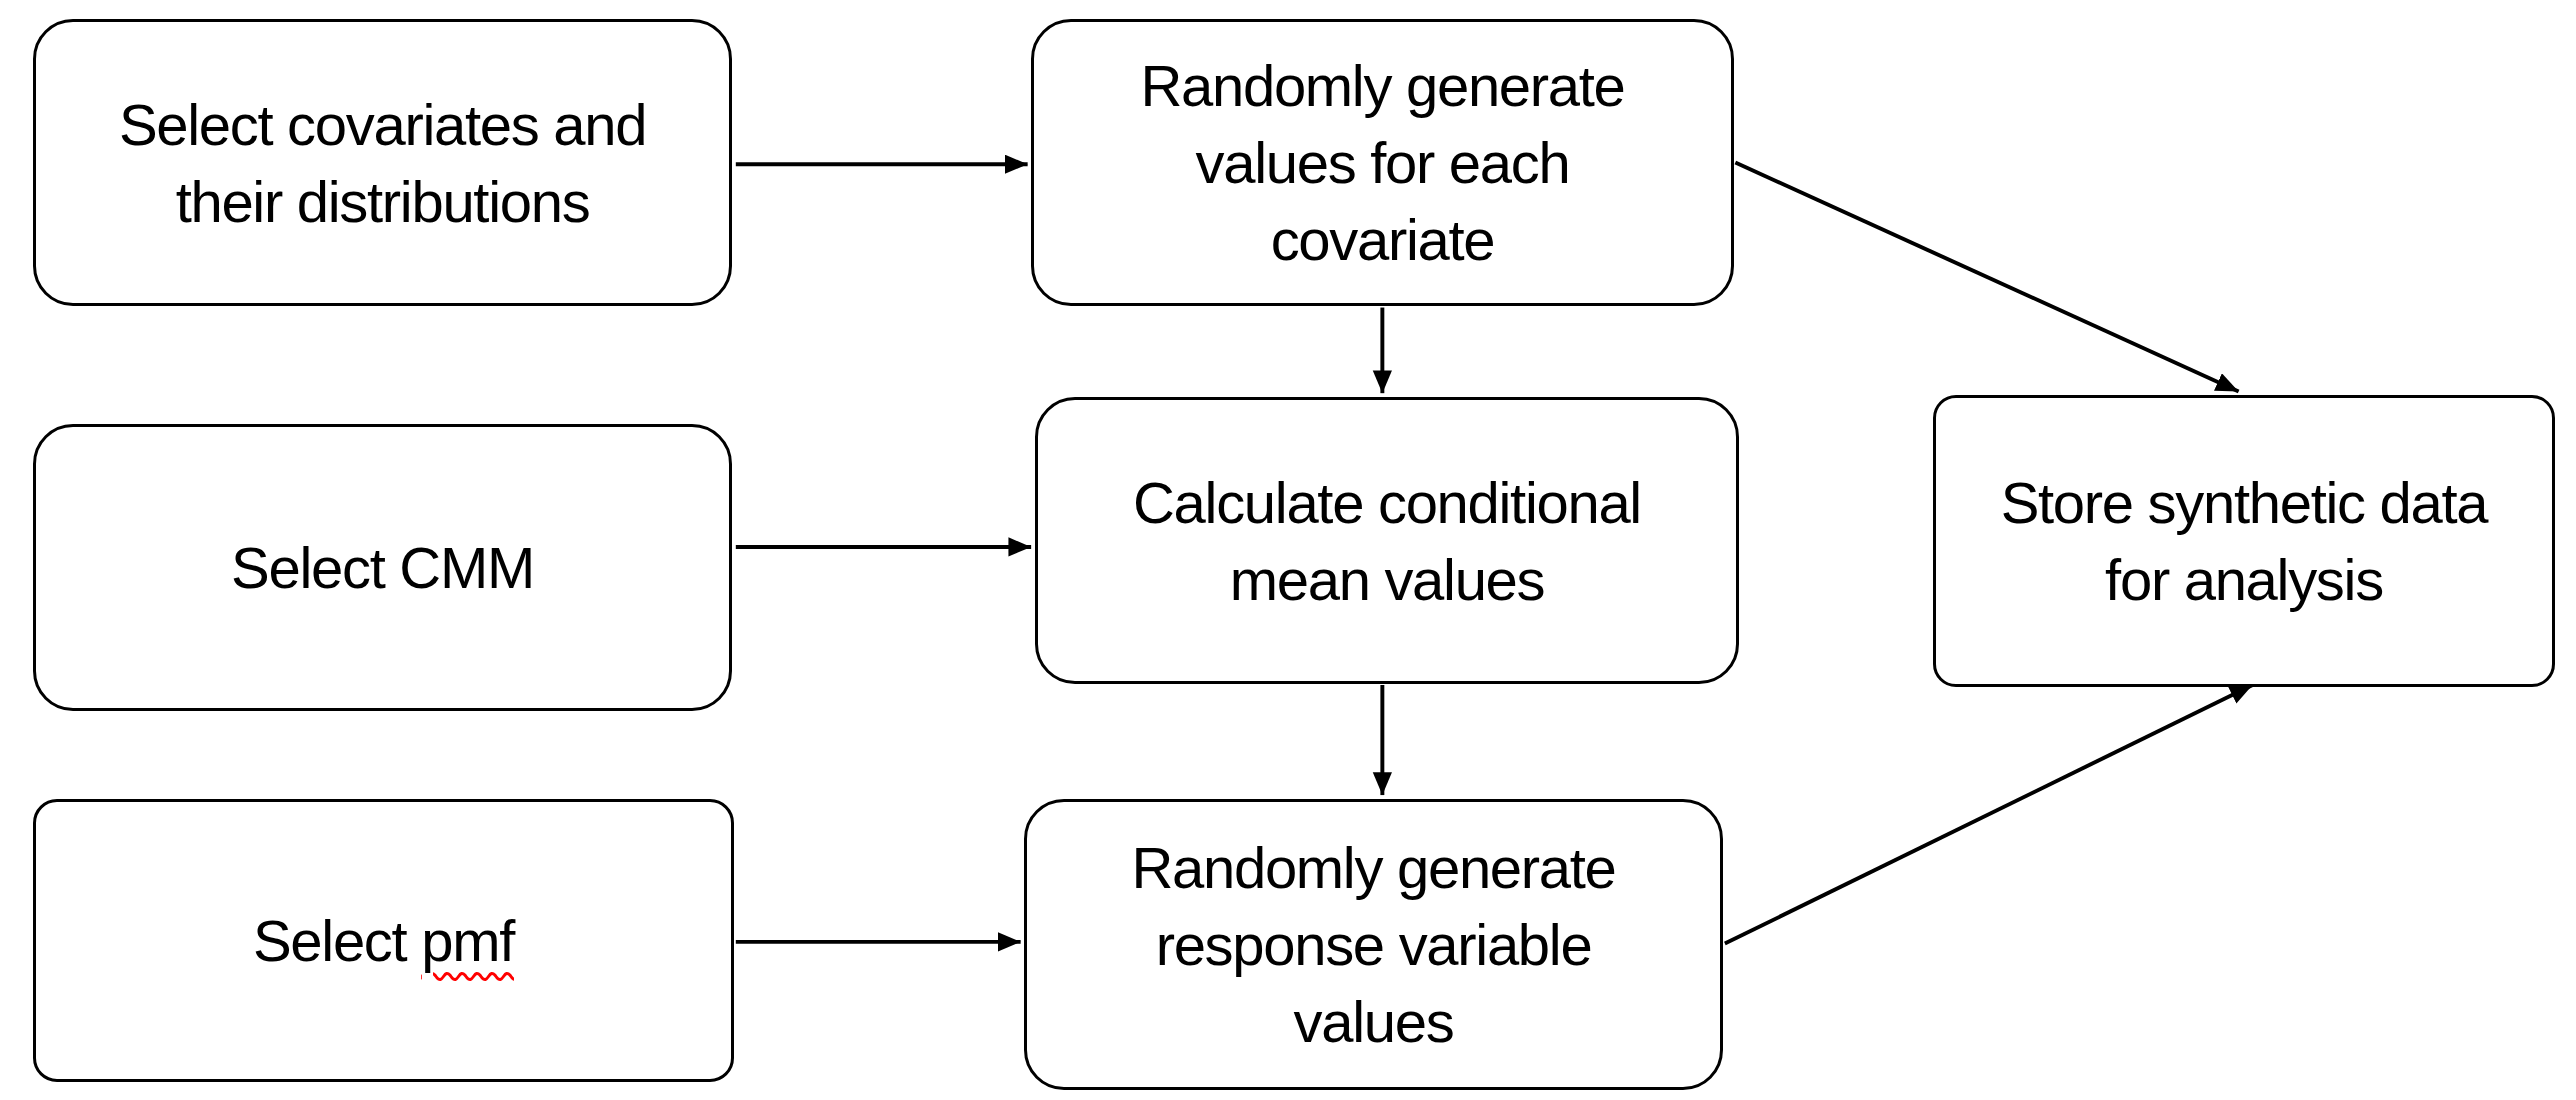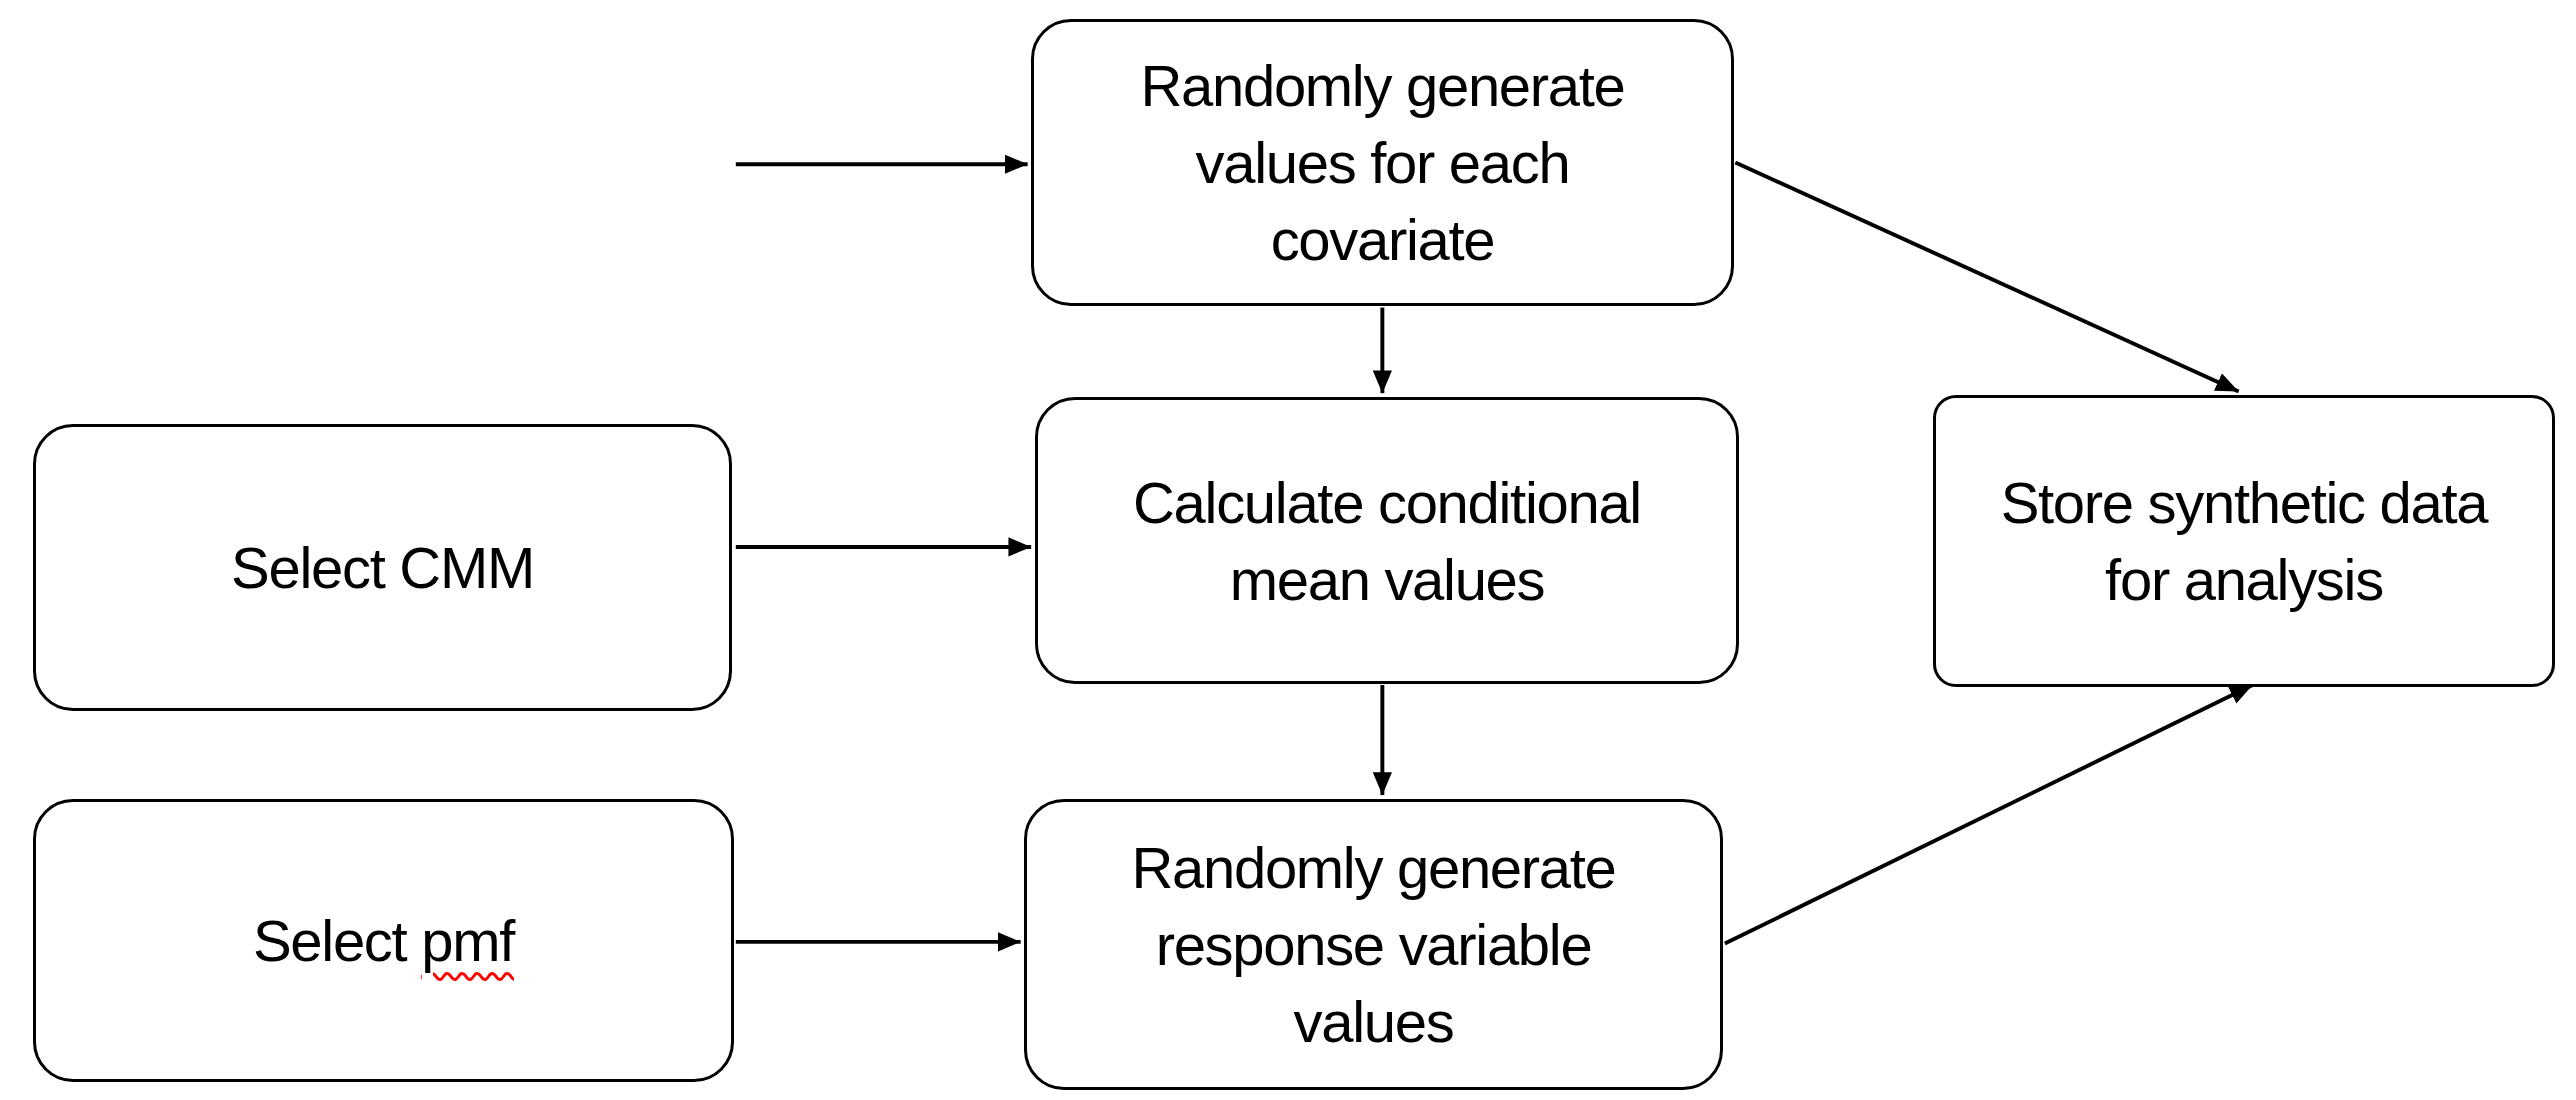--- a/index.html
+++ b/index.html
@@ -35,21 +35,21 @@
     text-align: center;
     color: #000000;
     font-size: 58px;
     line-height: 77px;
     letter-spacing: -1.3px;
     white-space: pre;
   }
   
   #n-select-covariates { left: 33px;   top: 19px;  width: 699px; height: 287px; }
   #n-select-cmm        { left: 33px;   top: 400px; width: 699px; height: 287px; margin-top: 24px; }
-  #n-select-pmf        { left: 33px;   top: 799px; width: 701px; height: 283px; }
+  #n-select-pmf        { left: 33px;   top: 799px; width: 701px; height: 283px; border-radius: 24px; }
   #n-gen-covariates    { left: 1031px; top: 19px;  width: 703px; height: 287px; }
   #n-calc-means        { left: 1035px; top: 397px; width: 704px; height: 287px; }
   #n-gen-response      { left: 1024px; top: 799px; width: 699px; height: 291px; }
   #n-store-data        { left: 1933px; top: 395px; width: 622px; height: 292px; border-radius: 23px; }
 
   .misspelled {
     text-decoration-line: underline;
     text-decoration-style: wavy;
     text-decoration-color: #ff0000;
     text-decoration-thickness: 2.6px;
@@ -74,20 +74,24 @@
     </defs>
     <line class="connector" x1="842" y1="188" x2="1176" y2="188" marker-end="url(#ah)"></line>
     <line class="connector" x1="842" y1="626" x2="1180" y2="626" marker-end="url(#ah)"></line>
     <line class="connector" x1="842" y1="1078" x2="1168" y2="1078" marker-end="url(#ah)"></line>
     <line class="connector" x1="1582" y1="352" x2="1582" y2="450" marker-end="url(#ah)"></line>
     <line class="connector" x1="1582" y1="784" x2="1582" y2="910" marker-end="url(#ah)"></line>
     <line class="connector" x1="1986" y1="186" x2="2562" y2="448" marker-end="url(#ah)"></line>
     <line class="connector" x1="1974" y1="1080" x2="2578" y2="784" marker-end="url(#ah)"></line>
   </svg>
 
+  <div class="node" id="n-select-covariates">
+    <span>Select covariates and
+their distributions</span>
+  </div>
 
   <div class="node" id="n-select-cmm">
     <span>Select CMM</span>
   </div>
 
   <div class="node" id="n-select-pmf">
     <span><span>Select </span><span class="misspelled">pmf</span></span>
   </div>
 
   <div class="node" id="n-gen-covariates">

